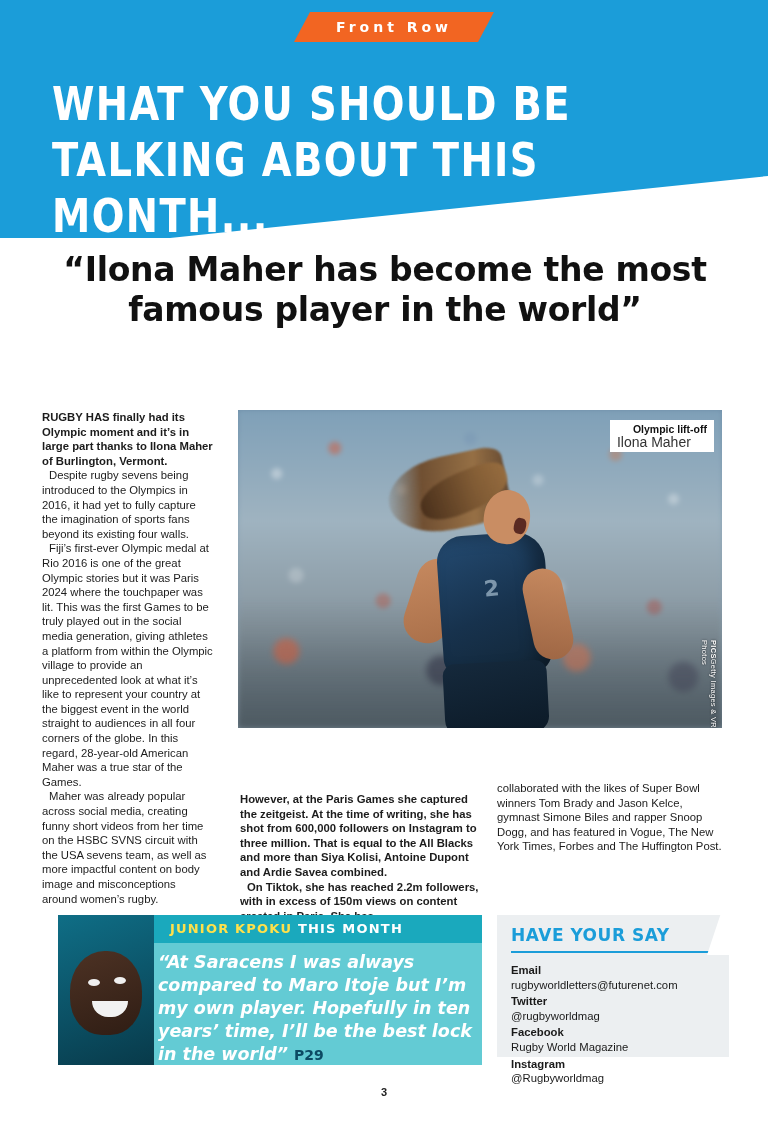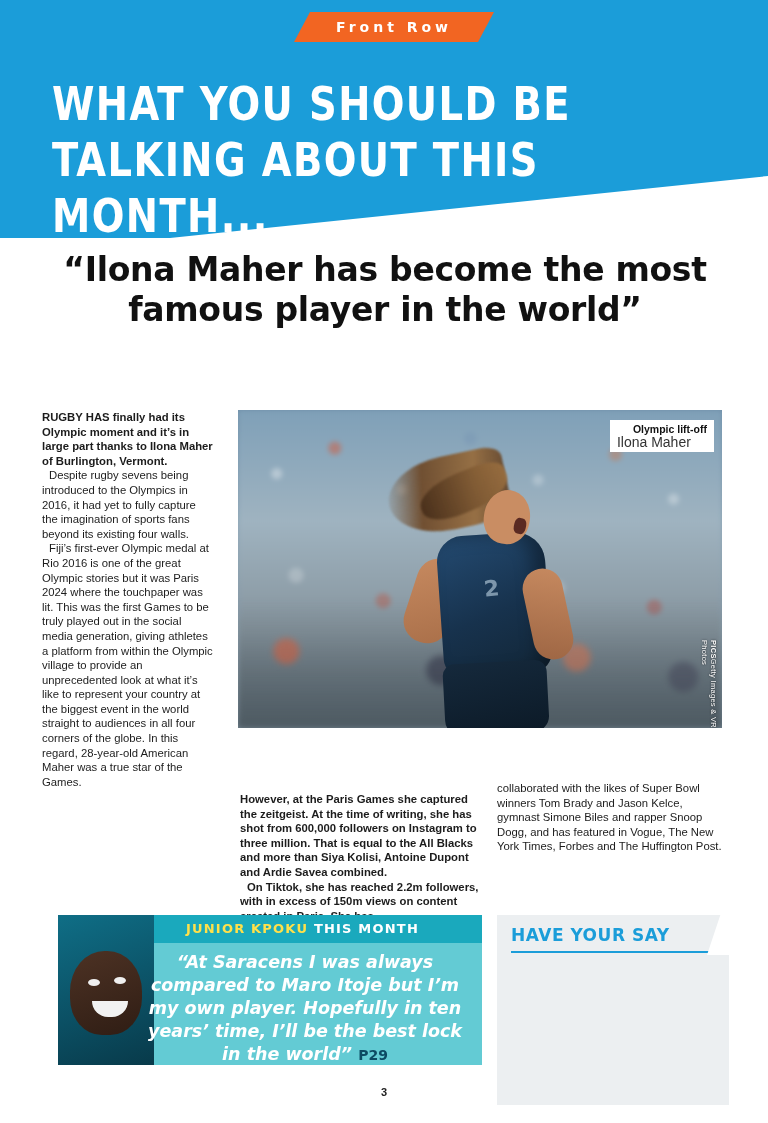--- a/index.html
+++ b/index.html
@@ -174,51 +174,50 @@
   }
   .promo-head{
     position:absolute;left:0;top:0;width:424px;height:28px;
     background:#1aa9bd;
   }
   .promo-head .ph-text{
     position:absolute;left:112px;top:0;line-height:28px;
     font-size:13px;font-weight:bold;letter-spacing:1.2px;
     font-family:"DejaVu Sans",sans-serif;
   }
-  .ph-name{color:#ffe14a;margin-left:16px;}
+  .ph-name{color:#ffe14a;}
   .ph-sub{color:#ffffff;}
   .promo-photo{
     position:absolute;left:0;top:0;width:96px;height:150px;
     background:linear-gradient(160deg,#0f6e86 0%, #0b4f63 60%, #083a4a 100%);
     overflow:hidden;
   }
   .pp-head{
     position:absolute;left:12px;top:36px;width:72px;height:84px;
     background:linear-gradient(160deg,#4d3224,#2f1d14);
     border-radius:48% 48% 44% 44%;
   }
   .pp-smile{
     position:absolute;left:34px;top:86px;width:36px;height:16px;
     background:#f2f2f2;border-radius:0 0 20px 20px;
   }
   .pp-eye1{position:absolute;left:30px;top:64px;width:12px;height:7px;background:#efefef;border-radius:50%;}
   .pp-eye2{position:absolute;left:56px;top:62px;width:12px;height:7px;background:#efefef;border-radius:50%;}
   .promo-quote{
-    position:absolute;left:88px;top:36px;width:318px;
+    position:absolute;left:100px;top:36px;width:318px;
     color:#ffffff;
     font-family:"DejaVu Sans",sans-serif;
     font-weight:bold;font-style:italic;
     font-size:17.5px;line-height:23px;
-    text-align:center;
   }
   .promo-page{color:#0c4a63;font-style:normal;font-size:14px;}
 
   
   .hys{
-    position:absolute;left:497px;top:915px;width:232px;height:190px;
+    position:absolute;left:497px;top:915px;width:232px;height:142px;
     background:#eceff1;
   }
   .hys-title{
     position:absolute;left:14px;top:10px;
     color:#1b9dd9;font-weight:bold;font-size:17px;letter-spacing:.5px;
     font-family:"DejaVu Sans",sans-serif;
   }
   .hys-rule{
     position:absolute;left:14px;top:36px;width:204px;height:2px;background:#1b9dd9;
   }
@@ -280,20 +279,21 @@
   </div>
   <div class="photo-credit">
     <b>PICS</b><span>Getty Images &amp; VR Photos</span>
   </div>
 </div>
 
 <div class="col col1">
   <p class="lead">RUGBY HAS finally had its Olympic moment and it’s in large part thanks to Ilona Maher of Burlington, Vermont.</p>
   <p>Despite rugby sevens being introduced to the Olympics in 2016, it had yet to fully capture the imagination of sports fans beyond its existing four walls.</p>
   <p>Fiji’s first-ever Olympic medal at Rio 2016 is one of the great Olympic stories but it was Paris 2024 where the touchpaper was lit. This was the first Games to be truly played out in the social media generation, giving athletes a platform from within the Olympic village to provide an unprecedented look at what it’s like to represent your country at the biggest event in the world straight to audiences in all four corners of the globe. In this regard, 28-year-old American Maher was a true star of the Games.</p>
+  <p>Maher was already popular across social media, creating funny short videos from her time on the HSBC SVNS circuit with the USA sevens team, as well as more impactful content on body image and misconceptions around women’s rugby.</p>
 </div>
 
 <div class="col col2">
   <p>However, at the Paris Games she captured the zeitgeist. At the time of writing, she has shot from 600,000 followers on Instagram to three million. That is equal to the All Blacks and more than Siya Kolisi, Antoine Dupont and Ardie Savea combined.</p>
   <p>On Tiktok, she has reached 2.2m followers, with in excess of 150m views on content created in Paris. She has</p>
 </div>
 
 <div class="col col3">
   <p>collaborated with the likes of Super Bowl winners Tom Brady and Jason Kelce, gymnast Simone Biles and rapper Snoop Dogg, and has featured in Vogue, The New York Times, Forbes and The Huffington Post.</p>
 </div>
@@ -316,15 +316,25 @@
     <span class="promo-page">P29</span>
   </div>
 </div>
 
 <div class="divider"></div>
 
 <div class="hys">
   <div class="hys-title">HAVE YOUR SAY</div>
   <div class="hys-rule"></div>
   <div class="hys-flag"></div>
+  <div class="hys-list">
+    <div class="lbl">Email</div>
+    <div class="val">rugbyworldletters@futurenet.com</div>
+    <div class="lbl">Twitter</div>
+    <div class="val">@rugbyworldmag</div>
+    <div class="lbl">Facebook</div>
+    <div class="val">Rugby World Magazine</div>
+    <div class="lbl">Instagram</div>
+    <div class="val">@Rugbyworldmag</div>
+  </div>
 </div>
 
 <div class="folio">3</div>
 
 </body></html>

